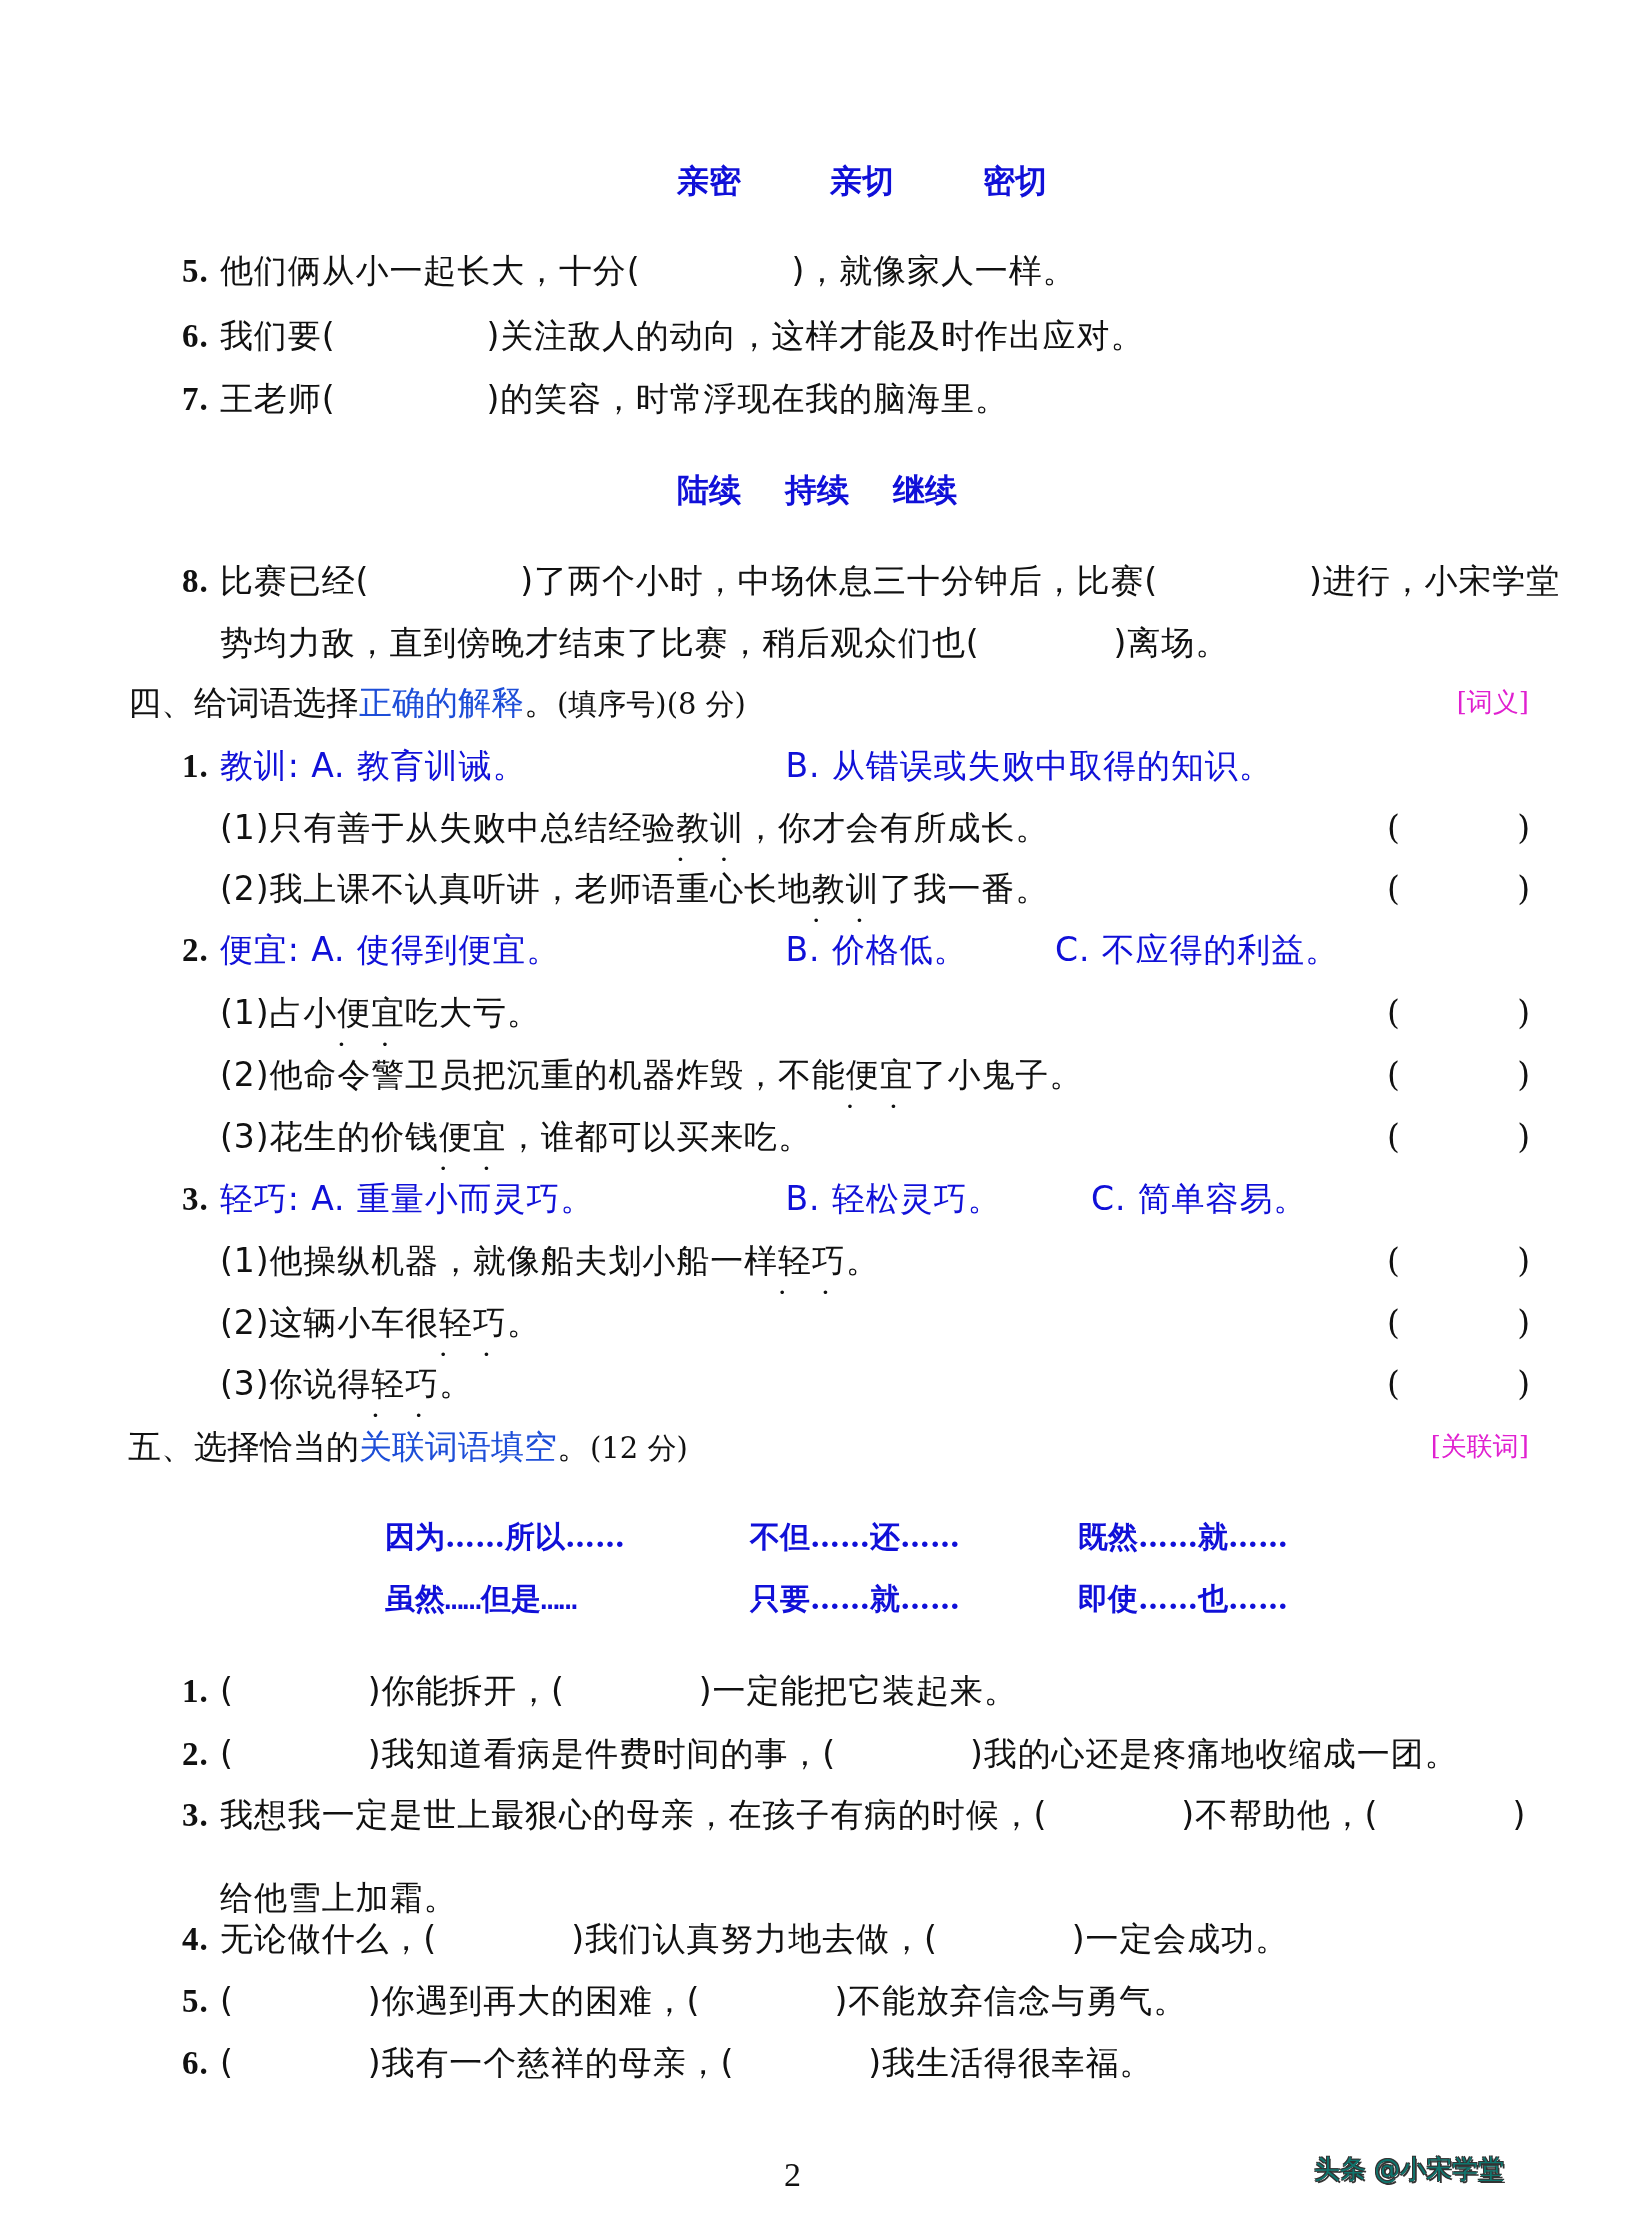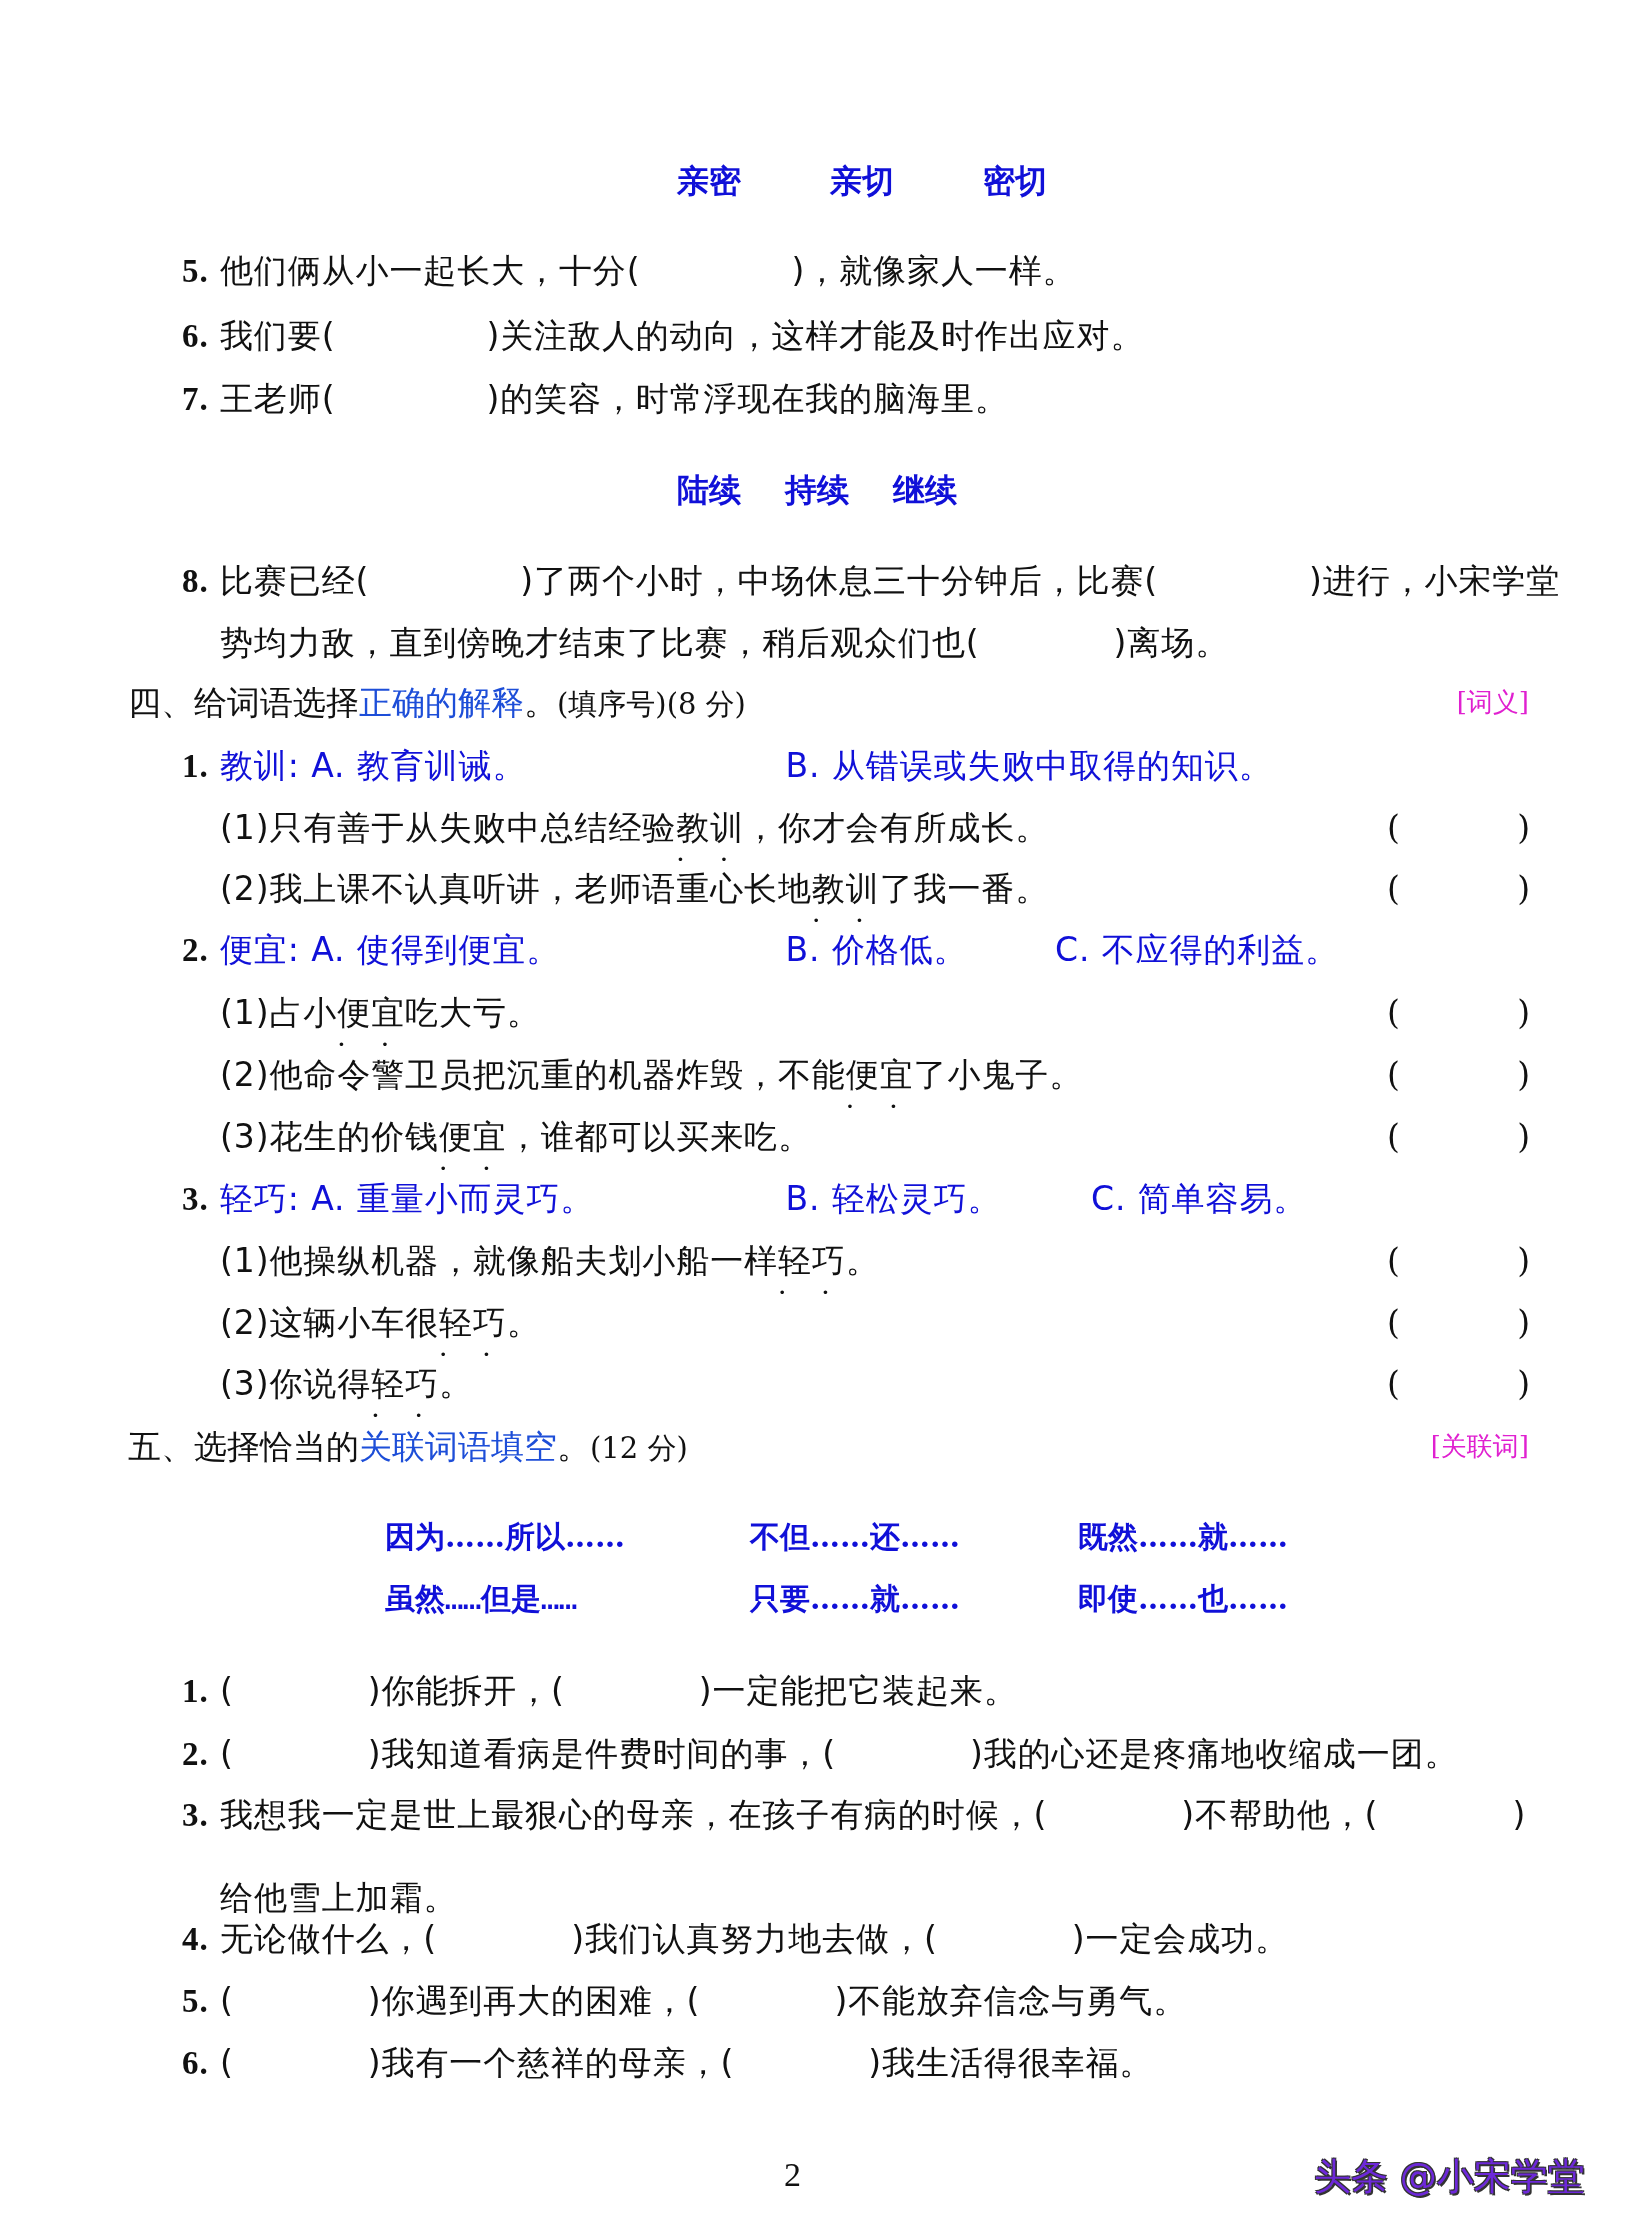--- a/index.html
+++ b/index.html
@@ -19,21 +19,21 @@
   .ans { position:absolute; left:1387px; width:143px; font-size:33px; line-height:41px;
          display:flex; justify-content:space-between; font-family:"DejaVu Serif",serif; }
   .tag { position:absolute; right:120px; font-size:26px; line-height:41px; color:#e020d0;
          font-family:"DejaVu Serif","Liberation Serif",serif; }
   .header { position:absolute; left:128px; white-space:nowrap; font-size:33px; line-height:41px; }
   .header .pts { font-family:"DejaVu Serif","Liberation Serif",serif; font-size:29px; }
   .conj { position:absolute; font-size:30px; font-weight:bold; color:#1010d8;
           font-family:"DejaVu Serif","Liberation Serif",serif; white-space:nowrap; }
   .pagenum { position:absolute; left:784px; top:2156px; font-size:34px;
              font-family:"Liberation Serif","DejaVu Serif",serif; }
-  .watermark { position:absolute; left:1314px; top:2152px; font-size:37px; color:#6d28d9;
+  .watermark { position:absolute; left:1314px; top:2152px; font-size:26px; color:#0f766e;
                text-shadow: 1.8px 1.8px 0 #333, -0.9px -0.9px 0 #333, 0.9px -0.9px 0 #333, -0.9px 0.9px 0 #333; white-space:nowrap; }
 </style>
 </head>
 <body>
 
 <div class="words" style="left:677px; top:160px; gap:89px;">
   <span>亲密</span>
   <span>亲切</span>
   <span>密切</span>
 </div>

